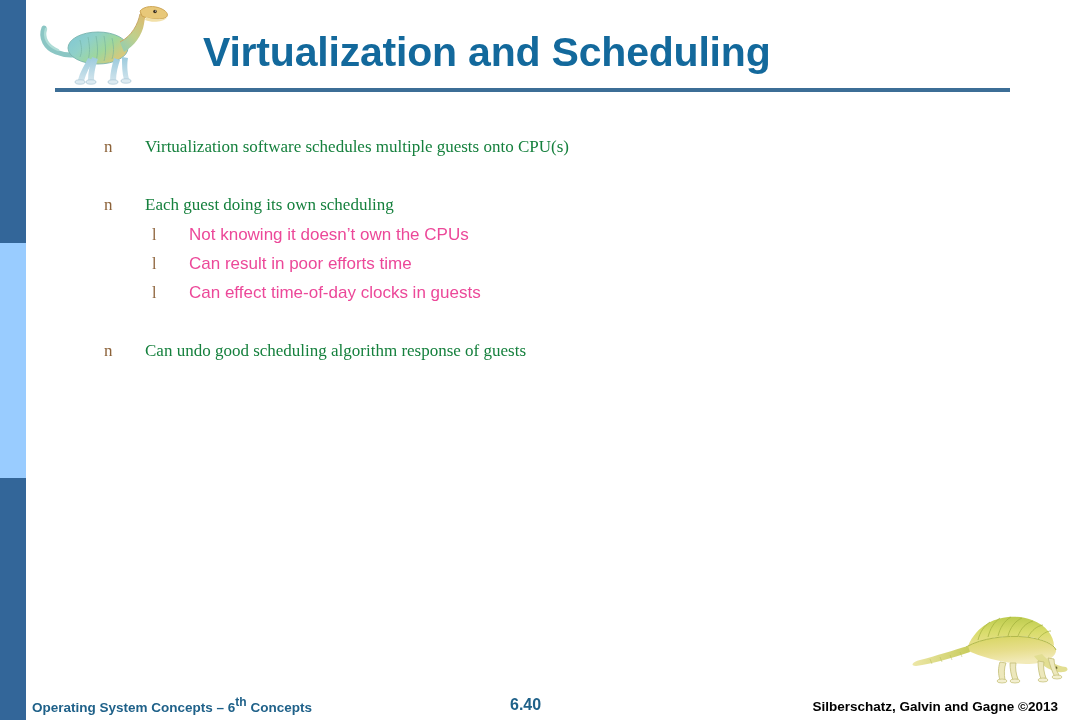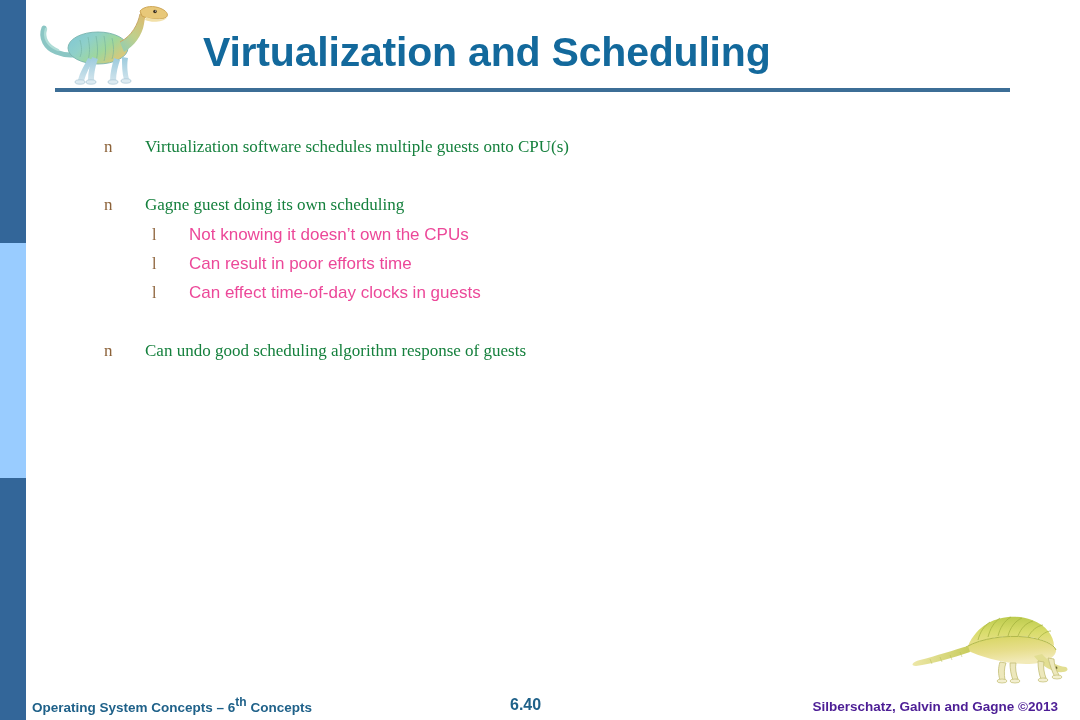--- a/index.html
+++ b/index.html
@@ -159,21 +159,21 @@
     font-weight: bold;
     color: #1F6189;
     white-space: nowrap;
   }
   .footer-right {
     position: absolute;
     right: 22px;
     bottom: 6px;
     font-size: 13.5px;
     font-weight: bold;
-    color: #4c1d95;
+    color: #000000;
     white-space: nowrap;
   }
 </style>
 </head>
 <body>
 
 <div class="slide">
 
   <div class="sidebar">
     <div class="band band-top"></div>
@@ -248,21 +248,21 @@
     <div class="title-rule"></div>
   </div>
 
   <div class="body-area" id="body-area">
       <div class="bullet-row bullet-level1" style="top: 16px;">
         <span class="marker">n</span>
         <span class="btext">Virtualization software schedules multiple guests onto CPU(s)</span>
       </div>
       <div class="bullet-row bullet-level1" style="top: 74px;">
         <span class="marker">n</span>
-        <span class="btext">Gagne guest doing its own scheduling</span>
+        <span class="btext">Each guest doing its own scheduling</span>
       </div>
       <div class="bullet-row bullet-level2" style="top: 104px;">
         <span class="marker">l</span>
         <span class="btext">Not knowing it doesn’t own the CPUs</span>
       </div>
       <div class="bullet-row bullet-level2" style="top: 133px;">
         <span class="marker">l</span>
         <span class="btext">Can result in poor efforts time</span>
       </div>
       <div class="bullet-row bullet-level2" style="top: 162px;">

